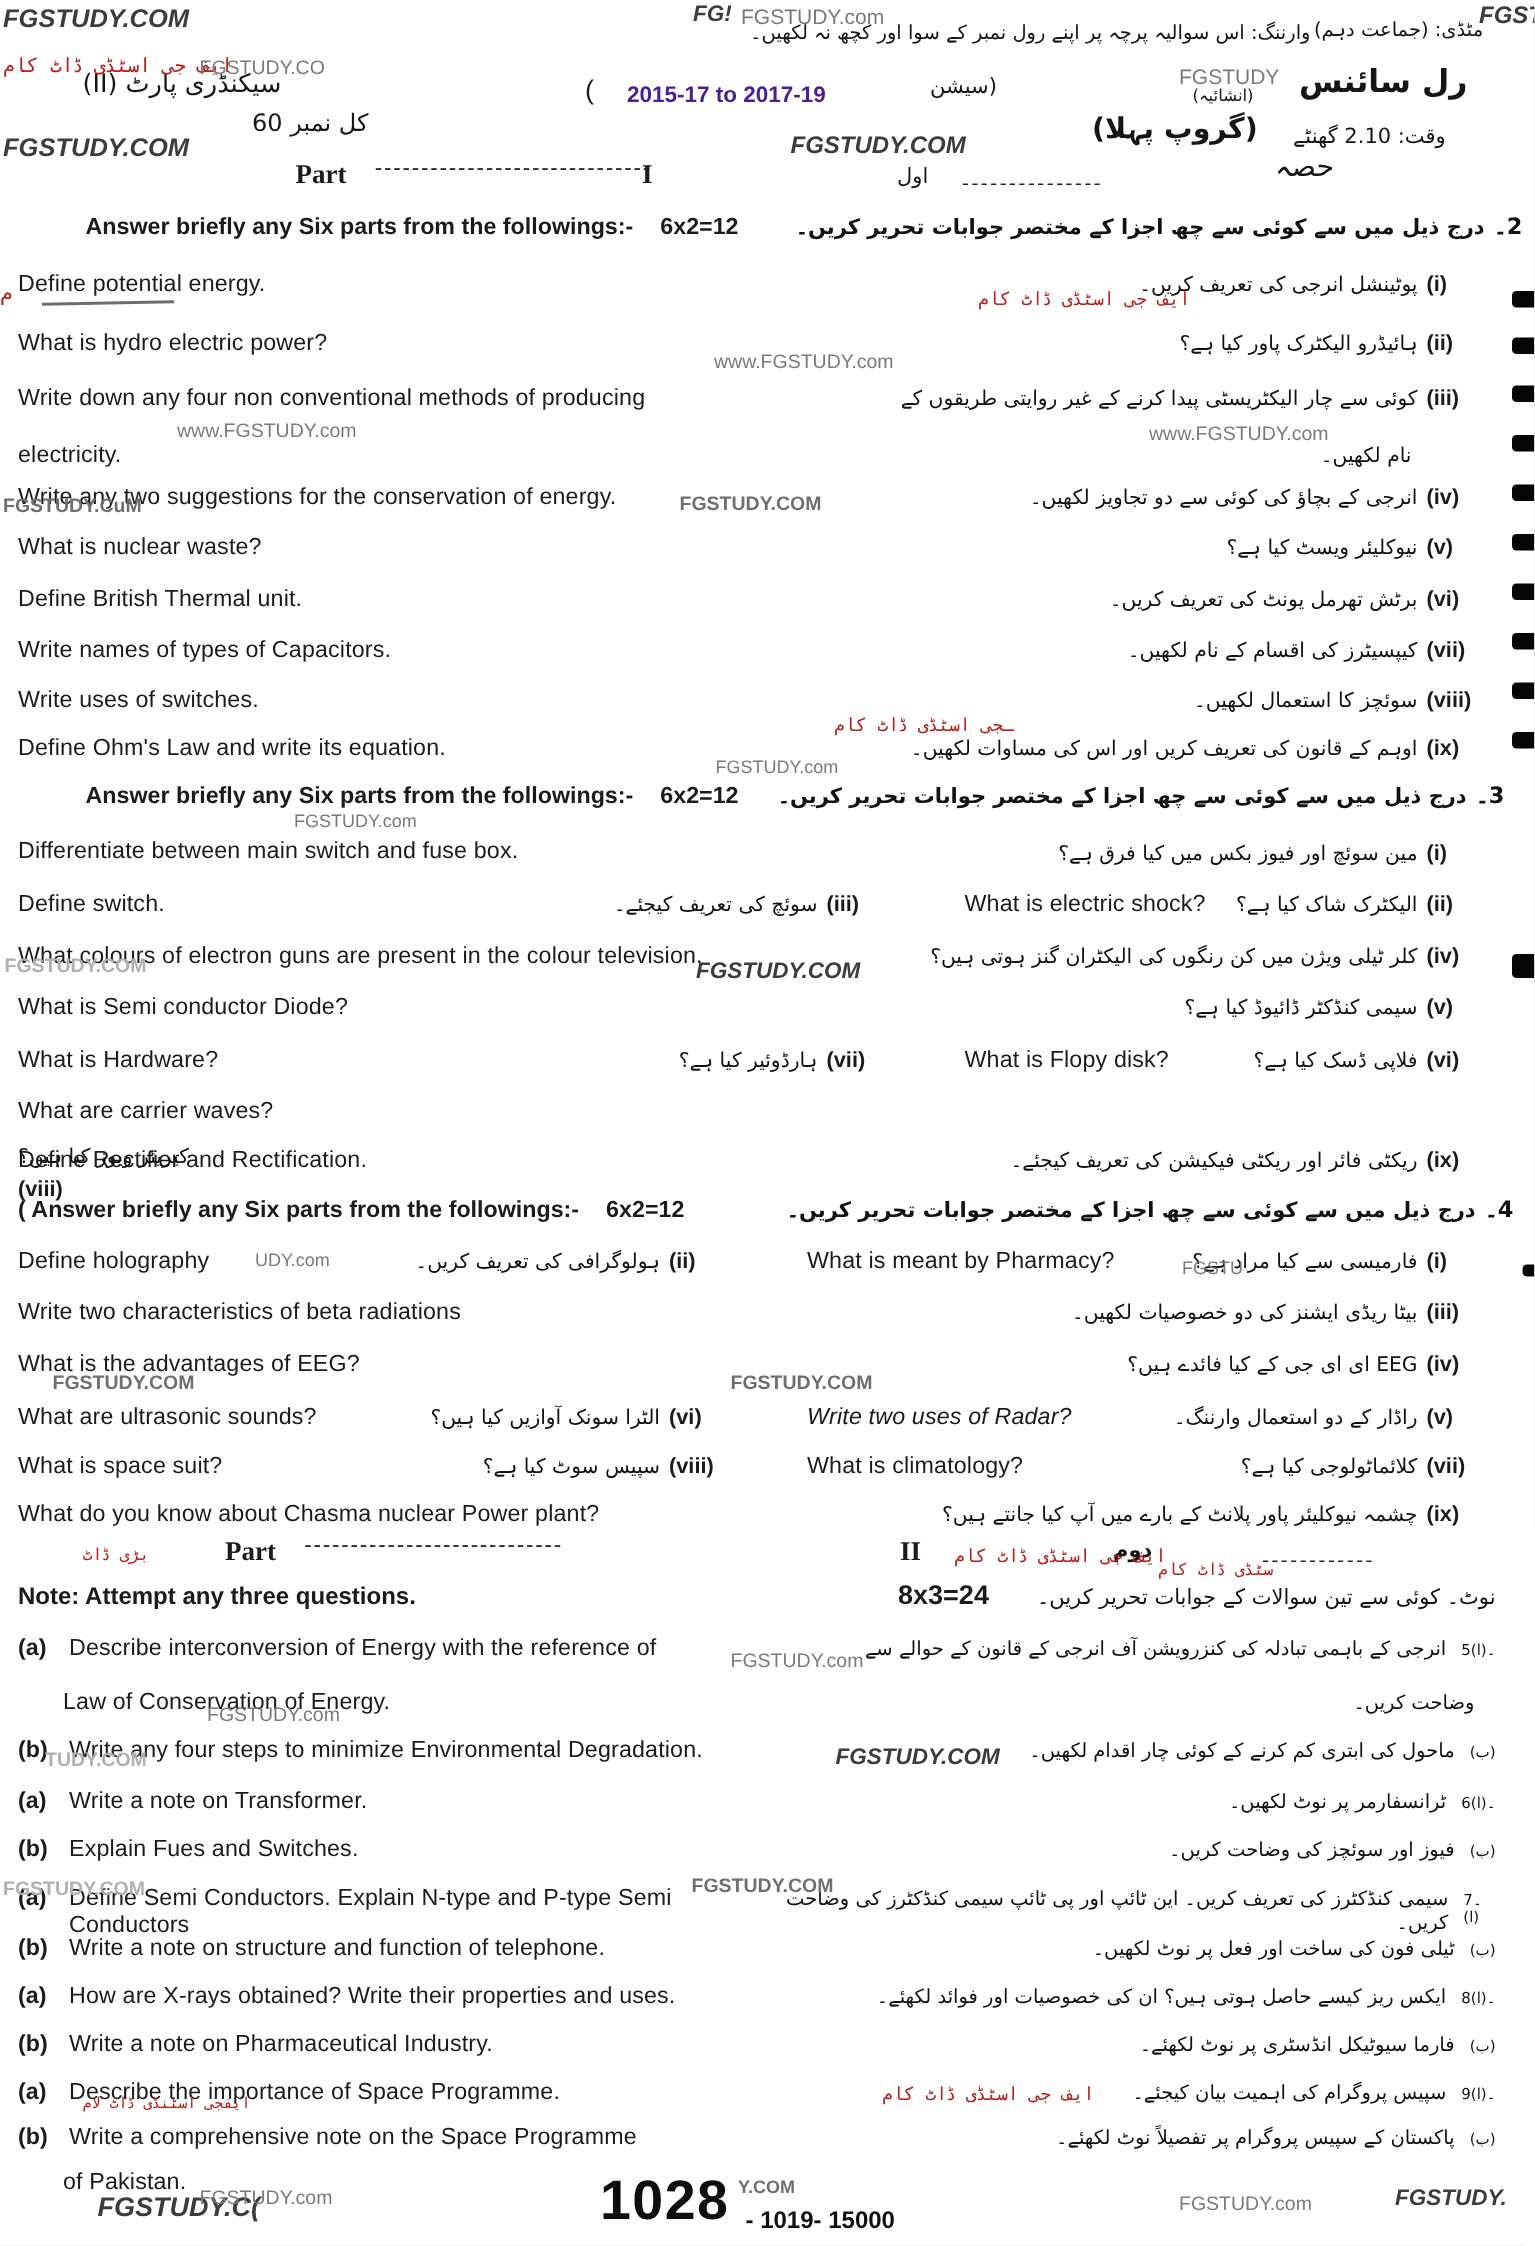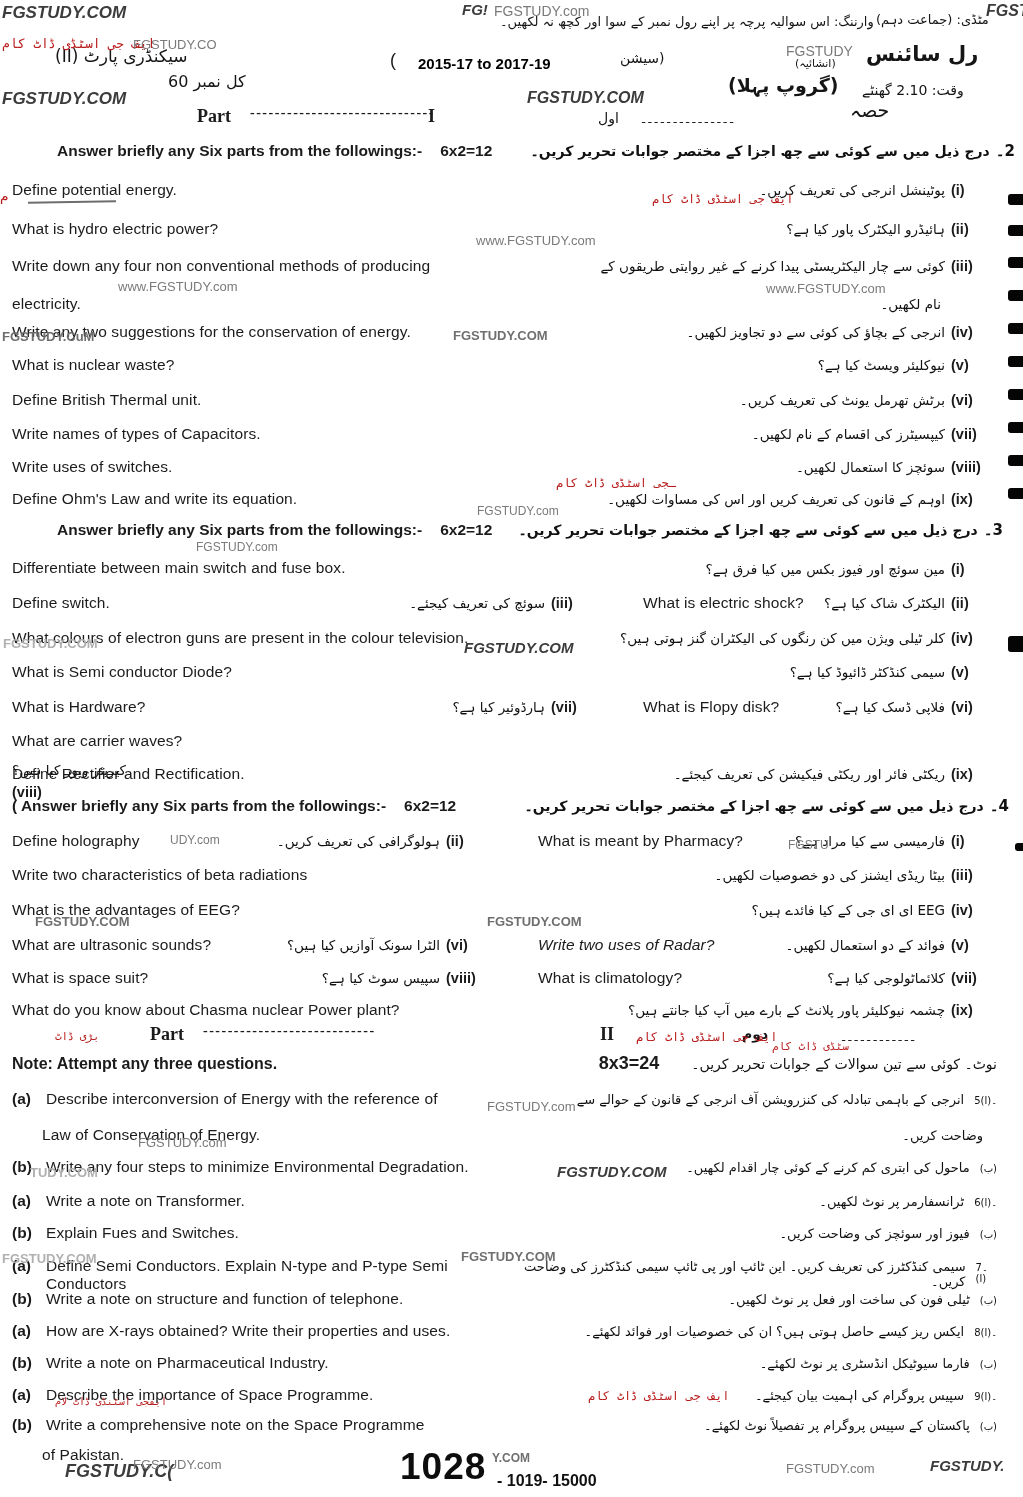--- a/index.html
+++ b/index.html
@@ -39,21 +39,21 @@
 </style>
 </head>
 <body>
 
 <div class="page" id="page">
 
   <span class="abs ur hand" style="left:500px;top:14px;font-size:13px">وارننگ: اس سوالیہ پرچہ پر اپنے رول نمبر کے سوا اور کچھ نہ لکھیں۔</span>
   <span class="abs ur hand" style="left:876px;top:12px;font-size:13px">مٹڈی: (جماعت دہم)</span>
   <span class="abs ur hand" style="left:55px;top:46px;font-size:17px">سیکنڈری پارٹ (II)</span>
   <span class="abs" style="left:390px;top:50px;font-size:18px">(</span>
-  <span class="abs" style="left:418px;top:55px;font-size:15px;font-weight:700;color:#000000">2015-17  to  2017-19</span>
+  <span class="abs" style="left:418px;top:55px;font-size:15px;font-weight:700;color:#4c1d95">2015-17  to  2017-19</span>
   <span class="abs ur hand" style="left:620px;top:50px;font-size:14px">(سیشن</span>
   <span class="abs ur hand" style="left:795px;top:57px;font-size:11px">(انشائیہ)</span>
   <span class="abs ur hand" style="left:866px;top:42px;font-size:21px;font-weight:700">رل سائنس</span>
   <span class="abs ur hand" style="left:168px;top:72px;font-size:16px">کل نمبر 60</span>
   <span class="abs ur hand" style="left:728px;top:74px;font-size:19px;font-weight:700">(گروپ پہلا)</span>
   <span class="abs ur hand" style="left:862px;top:82px;font-size:14px">وقت: 2.10 گھنٹے</span>
 
   <span class="abs partword" style="left:197px;top:106px">Part</span>
   <span class="abs partdash" style="left:250px;top:105px">------------------------------</span>
   <span class="abs partword" style="left:428px;top:106px">I</span>
@@ -247,21 +247,21 @@
     <div class="qrow" style="top: 936px;">
       <span class="half" style="flex: 0 0 480px;">
         <span class="en">What are ultrasonic sounds?</span>
         <span class="fill"></span>
         <span class="ur">الٹرا سونک آوازیں کیا ہیں؟</span>
         <span class="num">(vi)</span>
       </span>
       <span class="half" style="flex: 1 1 auto;">
         <span class="en" style="margin-left: 40px; font-style: italic;">Write two uses of Radar?</span>
         <span class="fill"></span>
-        <span class="ur">فوائد کے دو استعمال لکھیں۔</span>
+        <span class="ur">راڈار کے دو استعمال وارننگ۔</span>
         <span class="num">(v)</span>
       </span>
     </div>
     <div class="qrow" style="top: 969px;">
       <span class="half" style="flex: 0 0 480px;">
         <span class="en">What is space suit?</span>
         <span class="fill"></span>
         <span class="ur">سپیس سوٹ کیا ہے؟</span>
         <span class="num">(viii)</span>
       </span>

